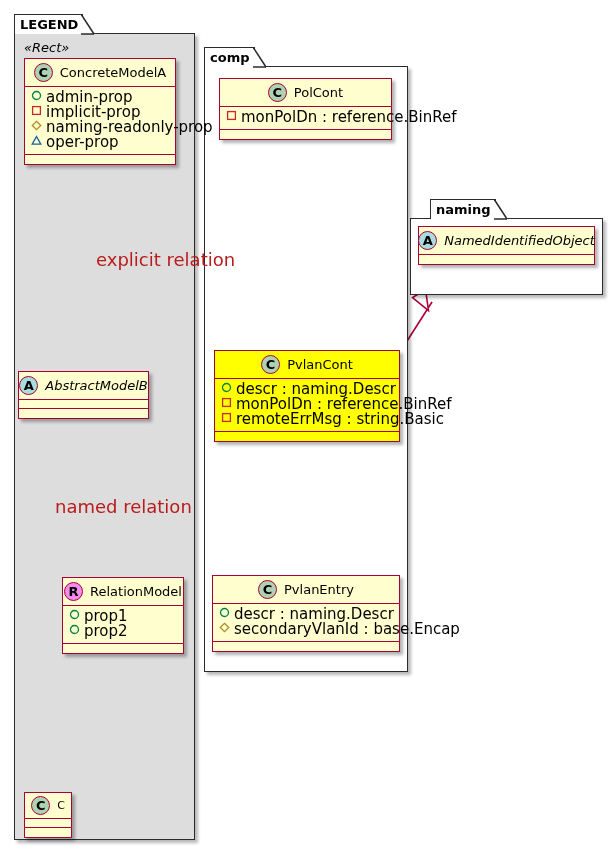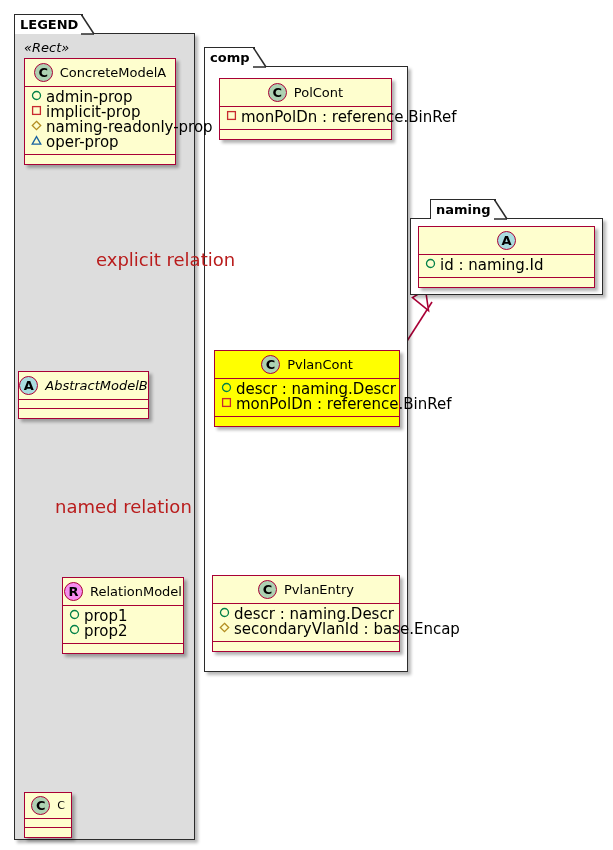--- a/index.html
+++ b/index.html
@@ -319,20 +319,26 @@
             <circle cx="5.5" cy="5.5" r="4" fill="none" stroke="#038048" stroke-width="1.3"></circle>
           </svg>
         <span>descr : naming.Descr</span>
       </div>
       <div class="attr">
         <svg class="vis" viewBox="0 0 11 11">
             <rect x="1.6" y="1.6" width="7.8" height="7.8" fill="none" stroke="#C82930" stroke-width="1.3"></rect>
           </svg>
         <span>monPolDn : reference.BinRef</span>
       </div>
+      <div class="attr">
+        <svg class="vis" viewBox="0 0 11 11">
+            <rect x="1.6" y="1.6" width="7.8" height="7.8" fill="none" stroke="#C82930" stroke-width="1.3"></rect>
+          </svg>
+        <span>remoteErrMsg : string.Basic</span>
+      </div>
     </div>
     <div class="cls-methods"></div>
   </div>
 
   <div class="cls" style="left:212px; top:575px; width:188px;">
     <div class="cls-header">
       <span class="badge c">C</span>
       <span class="cls-name">PvlanEntry</span>
     </div>
     <div class="cls-attrs">
@@ -360,25 +366,18 @@
         <path d="M0,0 L13,20" stroke="#2b2b2b" stroke-width="1.5" fill="none"></path>
         <path d="M0,20 L13,20" stroke="#2b2b2b" stroke-width="1.5" fill="none"></path>
       </svg>
     </span>
   </div>
   <div class="package plain-pkg" style="left:410px; top:218px; width:193px; height:77px;"></div>
 
   <div class="cls" style="left:418px; top:226px; width:177px;">
     <div class="cls-header" style="padding:4px 5px;">
       <span class="badge a">A</span>
-    </div>
-    <div class="cls-attrs">
-      <div class="attr">
-        <svg class="vis" viewBox="0 0 11 11">
-            <circle cx="5.5" cy="5.5" r="4" fill="none" stroke="#038048" stroke-width="1.3"></circle>
-          </svg>
-        <span>id : naming.Id</span>
-      </div>
+      <span class="cls-name italic">NamedIdentifiedObject</span>
     </div>
     <div class="cls-methods"></div>
   </div>
 
 </div>
 
 </body></html>

